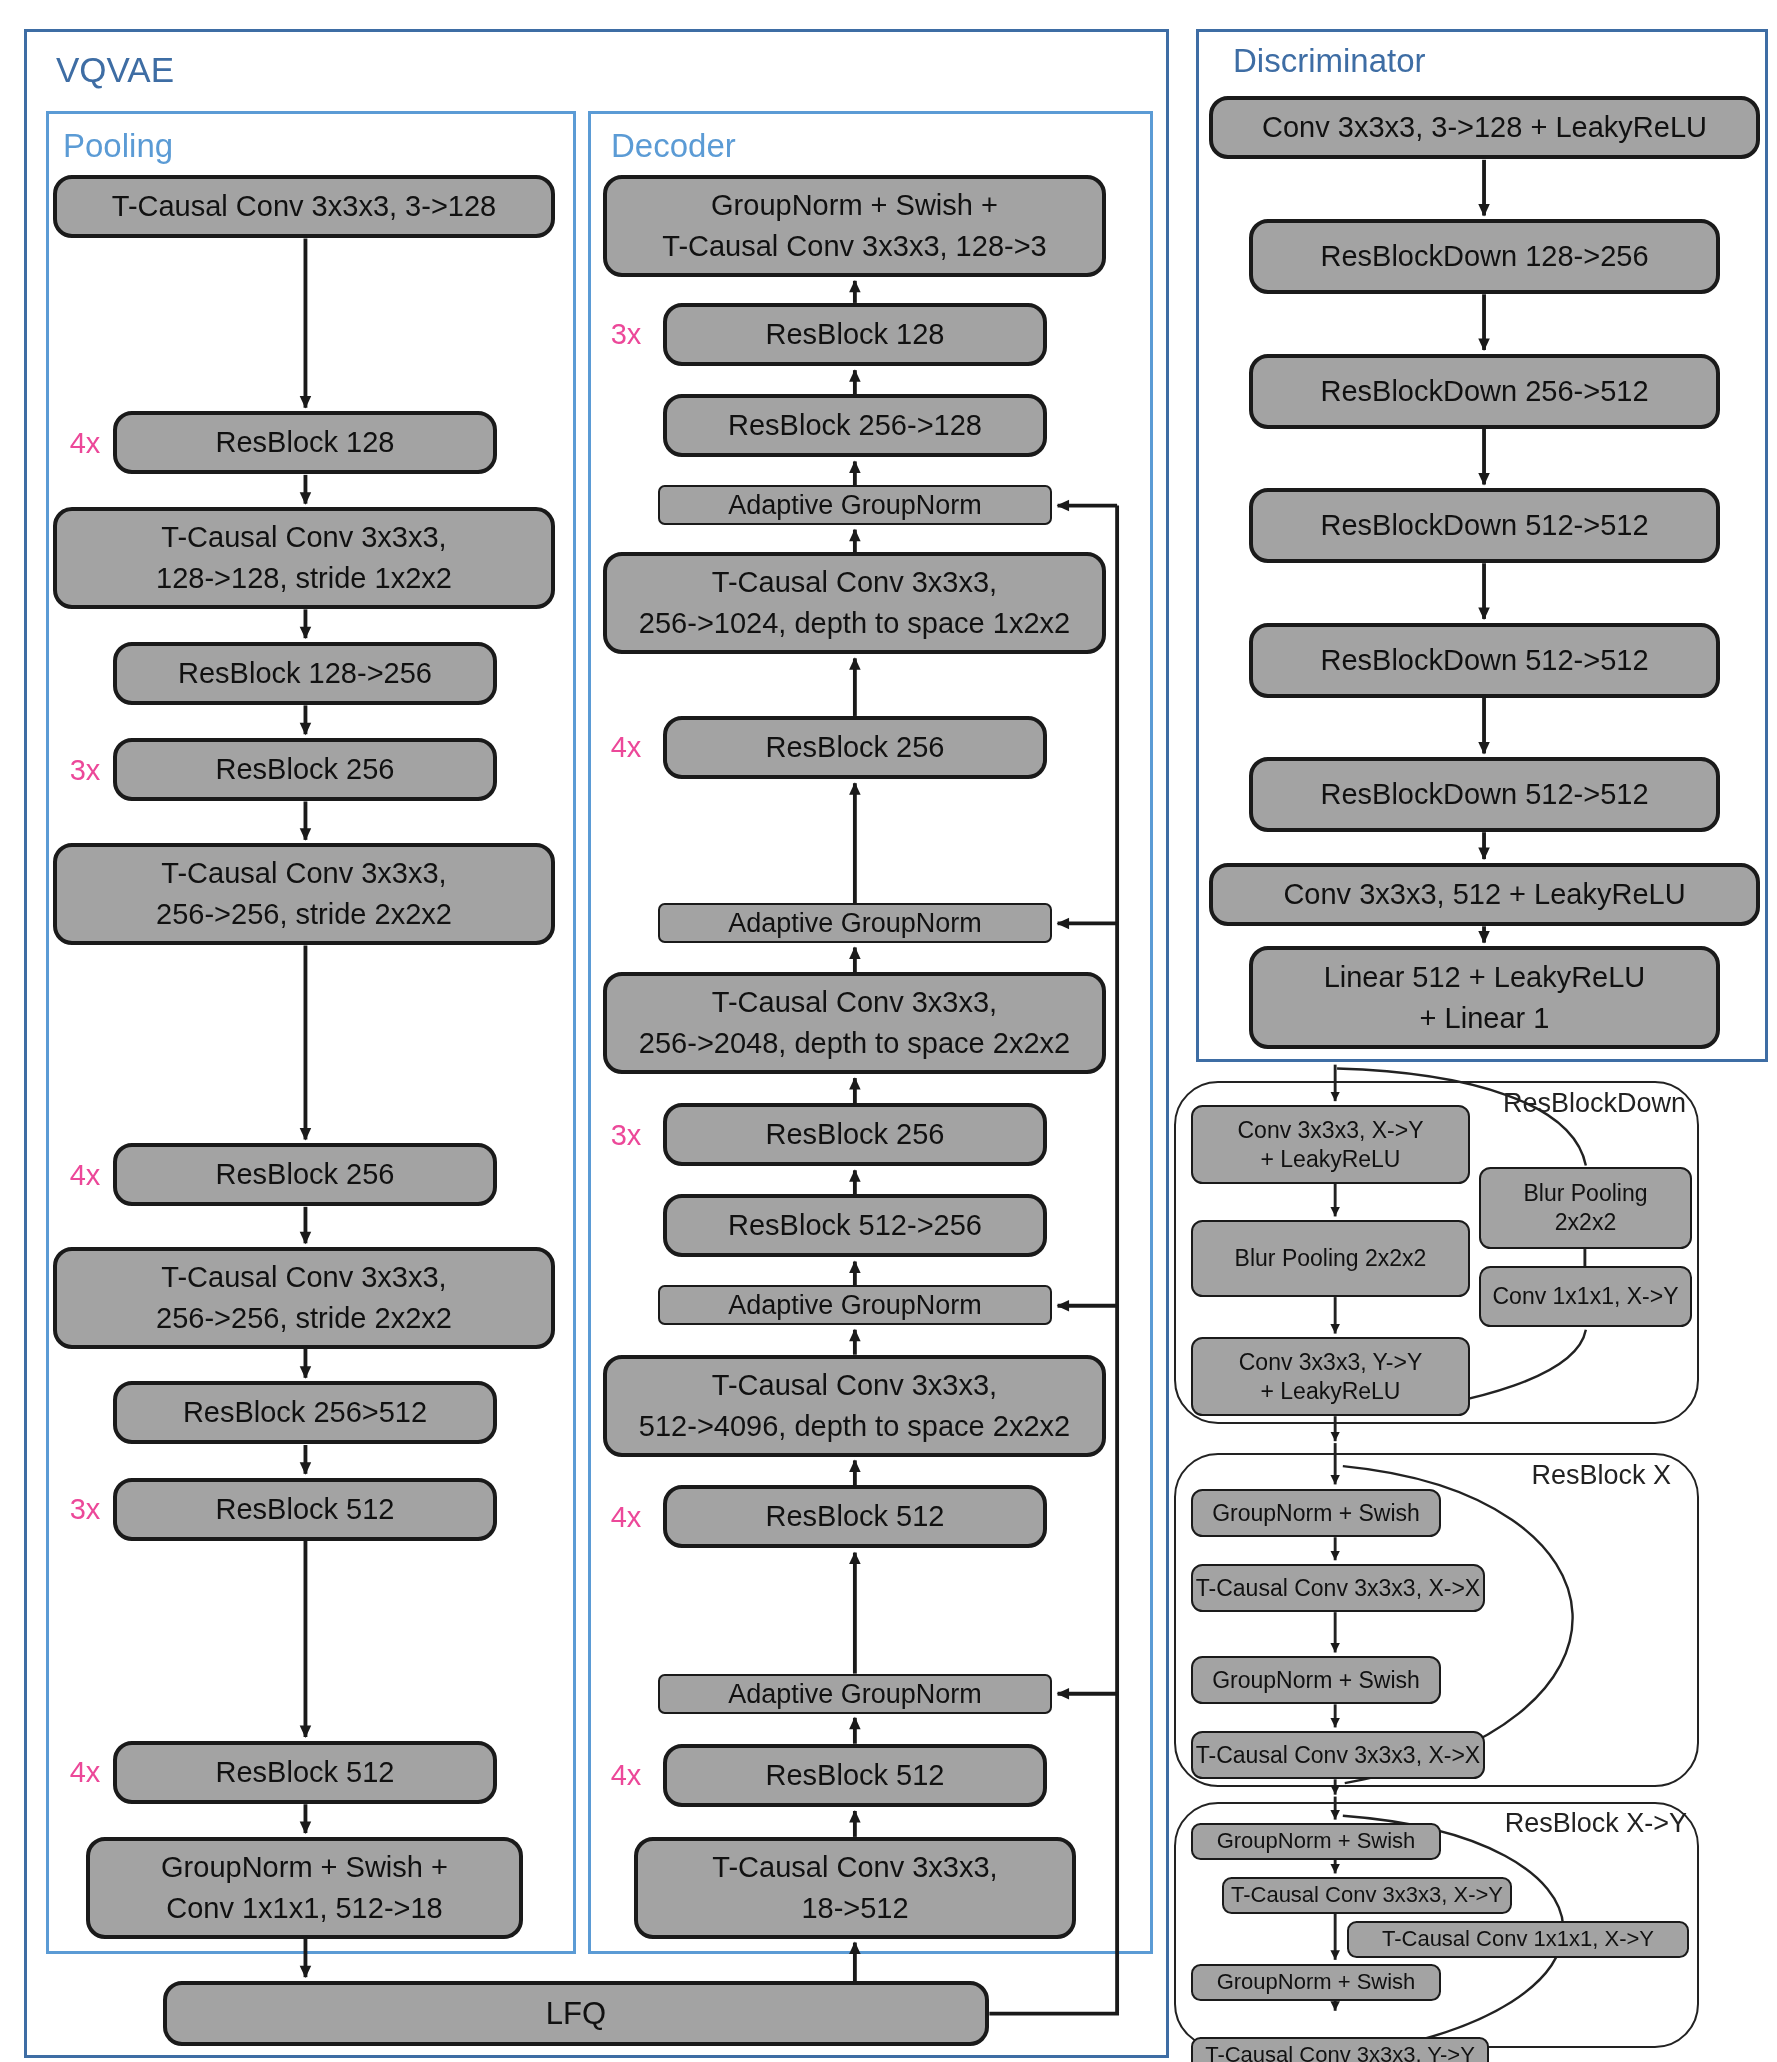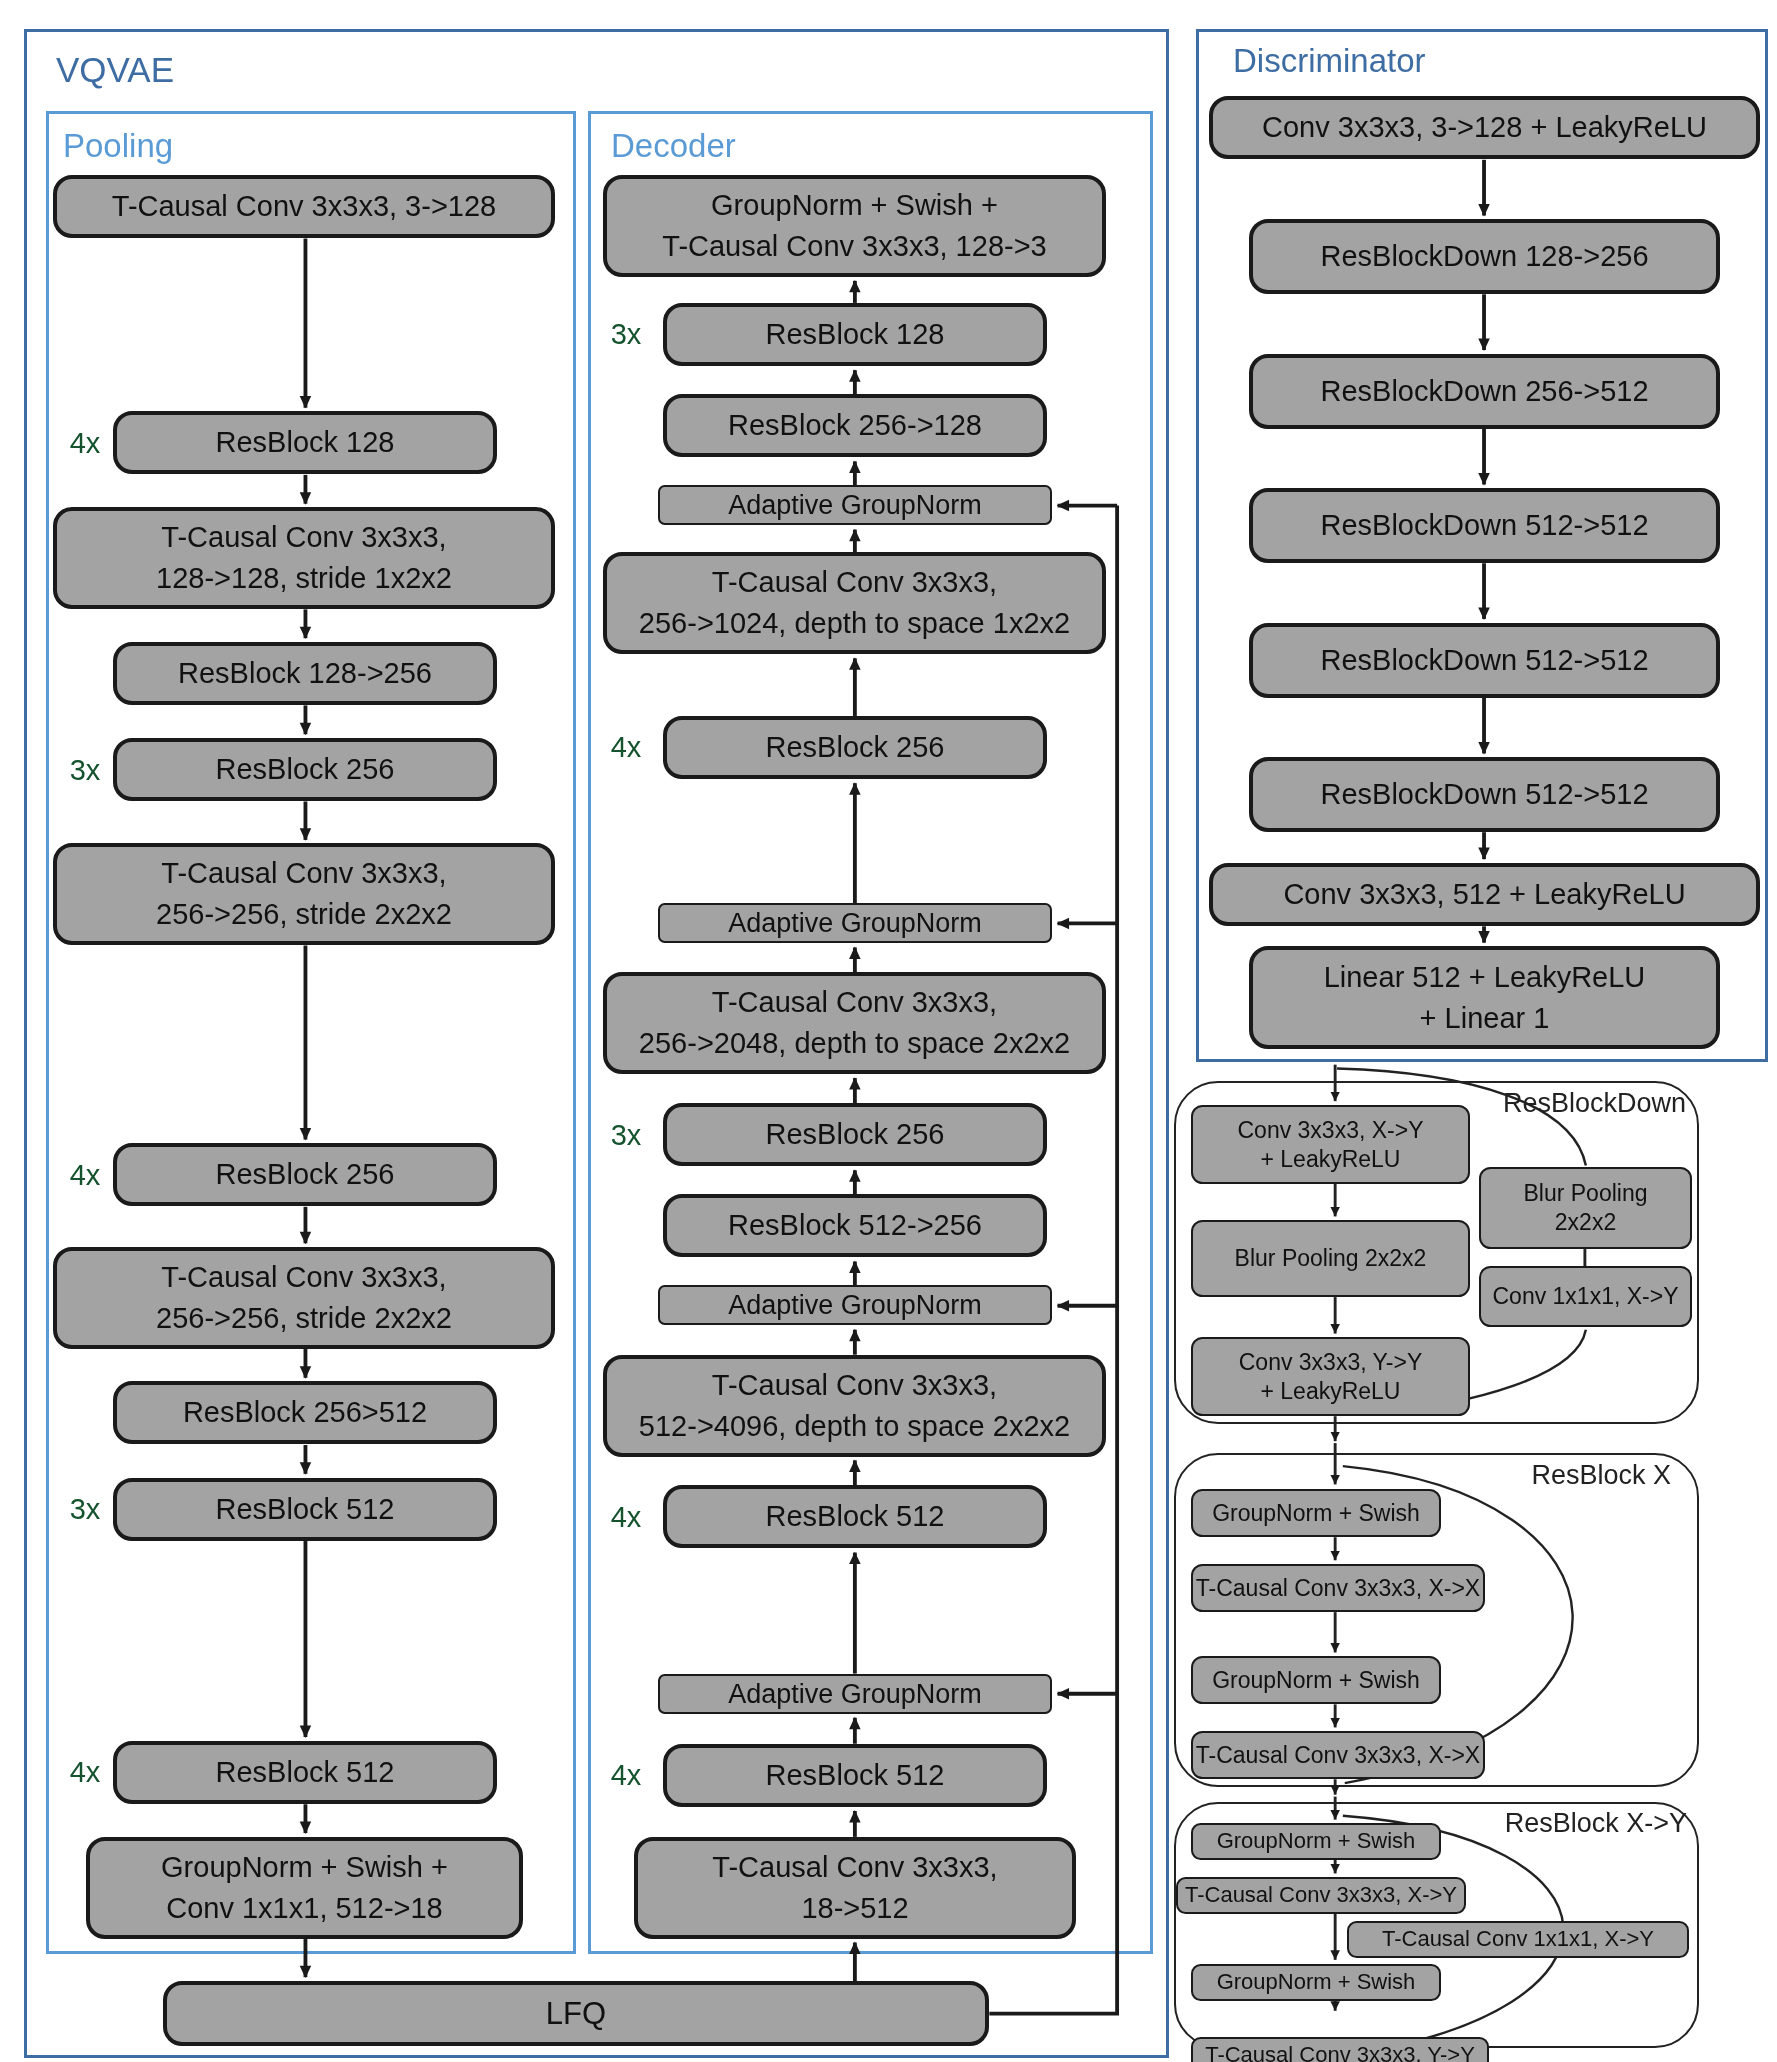--- a/index.html
+++ b/index.html
@@ -20,21 +20,21 @@
     white-space:pre-line;line-height:1.4;font-size:29px;color:#111;
   }
   .agn{border-width:2.9px;border-radius:6.7px;font-size:27px;line-height:1;}
   .detail-outer{
     position:absolute;box-sizing:border-box;border:2.4px solid #222;
     border-radius:44px;background:transparent;
   }
   .detail-box{border-width:2.9px;border-radius:11.5px;font-size:23px;line-height:1.25;}
   .detail-box-sm{border-width:2.4px;border-radius:9.6px;font-size:22px;line-height:1.1;}
   .detail-title{position:absolute;font-size:27px;color:#222;text-align:right;}
-  .mult{position:absolute;font-size:29px;color:#14532d;transform:translate(-50%,-50%);text-align:center;}
+  .mult{position:absolute;font-size:29px;color:#ec4899;transform:translate(-50%,-50%);text-align:center;}
   svg.wires{position:absolute;left:0;top:0;z-index:5;}
   .box,.agn{z-index:10;}
   .detail-outer{z-index:4;}
 </style>
 </head>
 <body>
 
 <div class="canvas">
 
   <div class="container-box dark-frame" style="left:24px;top:29px;width:1145px;height:2029px;"></div>
@@ -204,19 +204,19 @@
   <div class="detail-outer" style="left:1174px;top:1453px;width:525px;height:334px;"></div>
   <div class="detail-title" style="left:1431px;top:1460px;width:240px;">ResBlock X</div>
   <div class="box detail-box" style="left:1191px;top:1489px;width:250px;height:48px;">GroupNorm + Swish</div>
   <div class="box detail-box" style="left:1191px;top:1564px;width:294px;height:48px;">T-Causal Conv 3x3x3, X-&gt;X</div>
   <div class="box detail-box" style="left:1191px;top:1656px;width:250px;height:48px;">GroupNorm + Swish</div>
   <div class="box detail-box" style="left:1191px;top:1731px;width:294px;height:48px;">T-Causal Conv 3x3x3, X-&gt;X</div>
 
   <div class="detail-outer" style="left:1174px;top:1802px;width:525px;height:246px;"></div>
   <div class="detail-title" style="left:1431px;top:1808px;width:256px;">ResBlock X-&gt;Y</div>
   <div class="box detail-box-sm" style="left:1191px;top:1823px;width:250px;height:37px;">GroupNorm + Swish</div>
-  <div class="box detail-box-sm" style="left:1176px;top:1877px;width:290px;height:37px;">T-Causal Conv 3x3x3, X-&gt;Y</div>
+  <div class="box detail-box-sm" style="left:1222px;top:1877px;width:290px;height:37px;">T-Causal Conv 3x3x3, X-&gt;Y</div>
   <div class="box detail-box-sm" style="left:1347px;top:1921px;width:342px;height:37px;">T-Causal Conv 1x1x1, X-&gt;Y</div>
   <div class="box detail-box-sm" style="left:1191px;top:1964px;width:250px;height:37px;">GroupNorm + Swish</div>
   <div class="box detail-box-sm" style="left:1191px;top:2014px;width:298px;height:37px;margin-top:23px;">T-Causal Conv 3x3x3, Y-&gt;Y</div>
 
 </div>
 
 
 </body></html>

